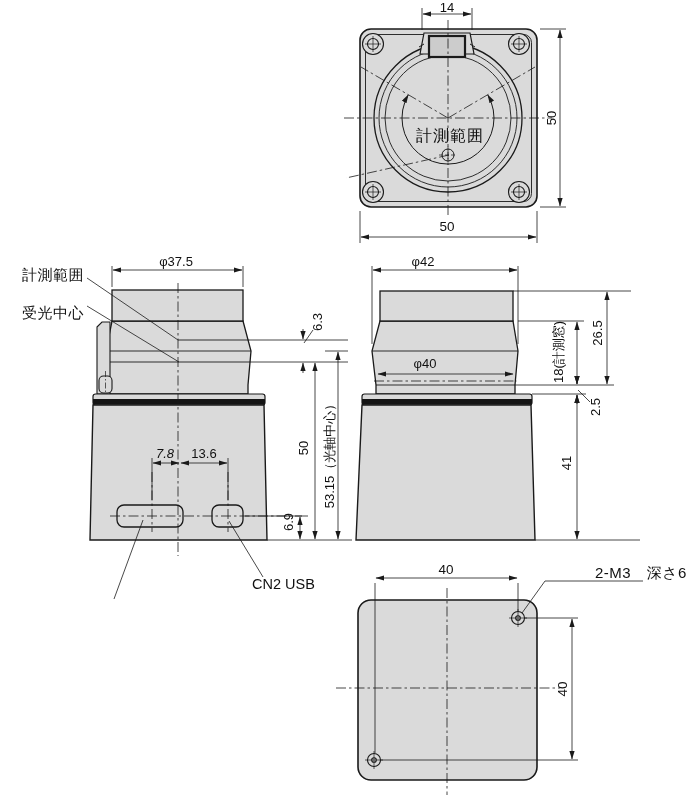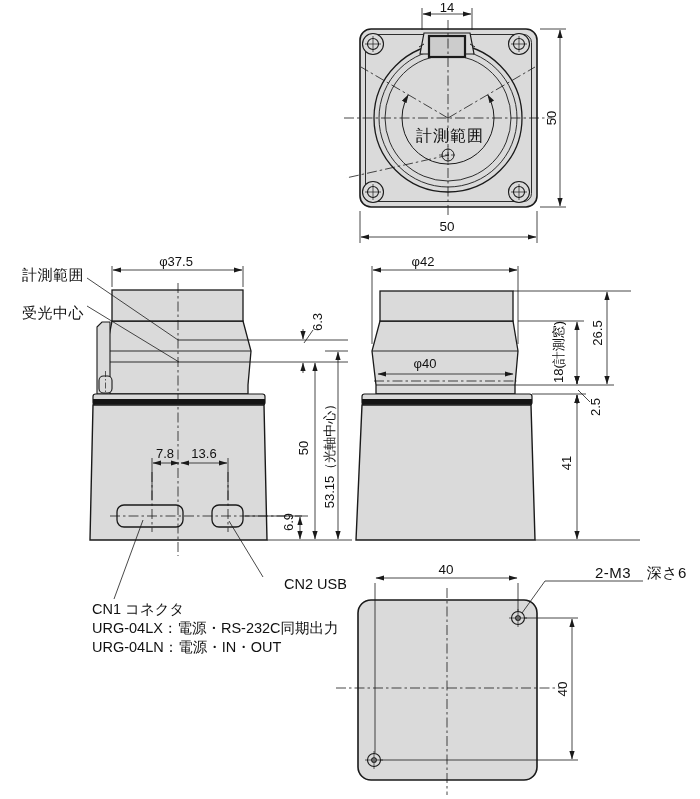--- a/index.html
+++ b/index.html
@@ -197,31 +197,26 @@
 
   <div class="txt ctr dim" style="left:447px;top:7px;">14</div>
   <div class="txt rot dim" style="left:551px;top:118px;">50</div>
   <div class="txt ctr dim2" style="left:447px;top:226px;">50</div>
   <div class="txt ctr jp-big" style="left:450px;top:136px;">計測範囲</div>
 
   <div class="txt jp" style="left:22px;top:266px;">計測範囲</div>
   <div class="txt jp" style="left:22px;top:304px;">受光中心</div>
   <div class="txt ctr dim" style="left:176px;top:261px;">φ37.5</div>
   <div class="txt rot dim" style="left:317px;top:322px;">6.3</div>
-  <div class="txt ctr dim" style="left:165px;top:453px;">7.8</div>
+  <div class="txt ctr dim" style="left:165px;top:453px;font-style:italic;">7.8</div>
   <div class="txt ctr dim" style="left:204px;top:453px;">13.6</div>
   <div class="txt rot dim" style="left:303px;top:448px;">50</div>
   <div class="txt rot dim" style="left:330px;top:453px;">53.15（光軸中心）</div>
   <div class="txt rot dim" style="left:288px;top:522px;">6.9</div>
-  <div class="txt note" style="left:284px;top:575px;">CN2 USB</div>
-  <div class="txt note" style="left:92px;top:600px;">
-    <div>CN1 コネクタ</div>
-    <div>URG-04LX：電源・RS-232C同期出力</div>
-    <div>URG-04LN：電源・IN・OUT</div>
-  </div>
+  <div class="txt note" style="left:252px;top:575px;">CN2 USB</div>
 
   <div class="txt ctr dim" style="left:423px;top:261px;">φ42</div>
   <div class="txt ctr dim" style="left:425px;top:363px;">φ40</div>
   <div class="txt rot dim" style="left:597px;top:333px;">26.5</div>
   <div class="txt rot dim" style="left:559px;top:352px;">18(計測窓)</div>
   <div class="txt rot dim" style="left:595px;top:407px;">2.5</div>
   <div class="txt rot dim" style="left:566px;top:463px;">41</div>
 
   <div class="txt ctr dim2" style="left:446px;top:569px;">40</div>
   <div class="txt rot dim2" style="left:562px;top:689px;">40</div>

